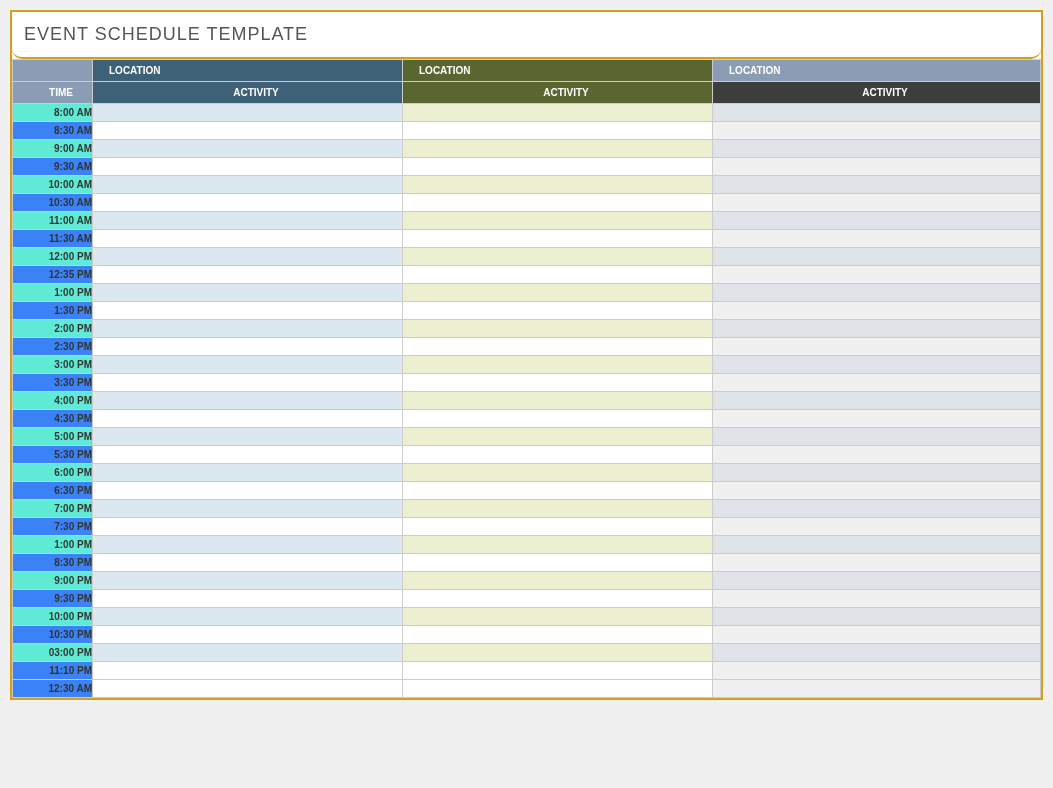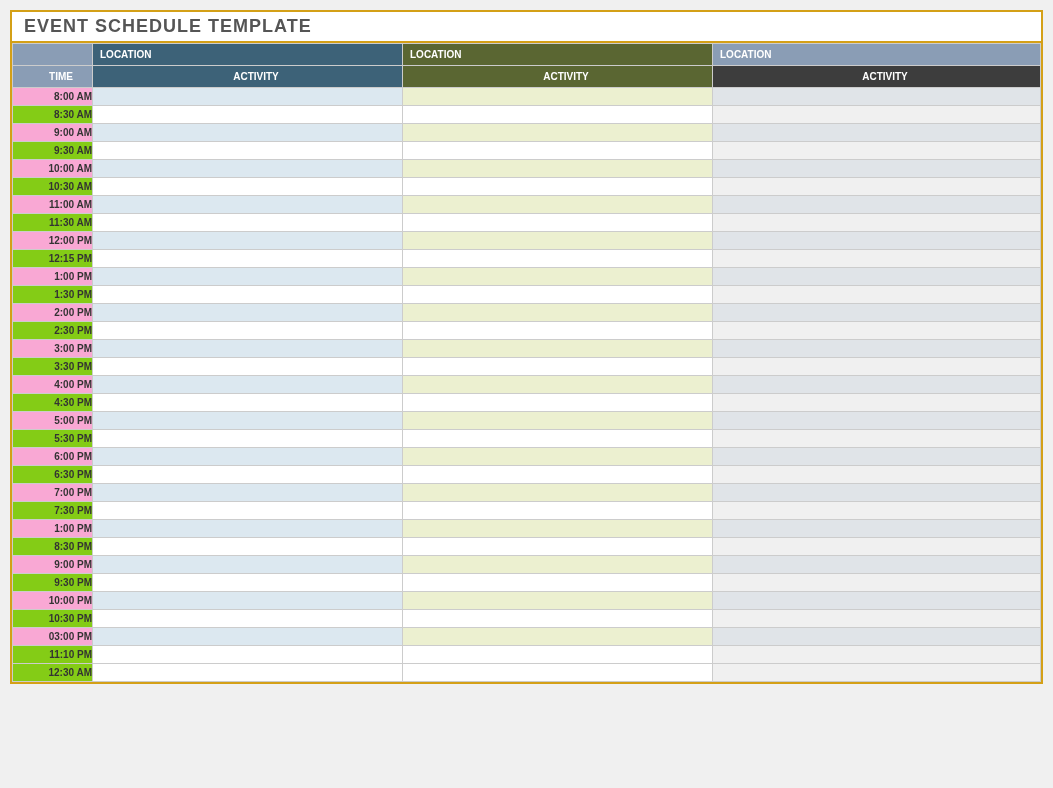--- a/index.html
+++ b/index.html
@@ -13,26 +13,27 @@
       min-height: 788px;
       padding: 10px;
     }
     .page-container {
       width: 1033px;
       background: #fff;
       border: 2px solid #d4a017;
     }
     .page-title {
       background: #fff;
-      padding: 4px 12px;
+      padding: 12px 12px;
       font-size: 18px;
-      font-weight: bold;
+      font-weight: normal;
       color: #555;
       letter-spacing: 1px;
       border-bottom: 2px solid #d4a017;
+      border-radius: 10px;
     }
     .schedule-table {
       width: 100%;
       border-collapse: collapse;
     }
     .schedule-table th,
     .schedule-table td {
       border: 1px solid #ccc;
       padding: 0;
     }
@@ -40,21 +41,21 @@
     .col-activity1 { width: 310px; }
     .col-activity2 { width: 310px; }
     .col-activity3 { width: auto; }
 
     
     .header-row-1 th {
       height: 22px;
       font-size: 10px;
       font-weight: bold;
       text-align: left;
-      padding-left: 7px;
+      padding-left: 16px;
       vertical-align: middle;
     }
     .header-row-2 th {
       height: 22px;
       font-size: 10px;
       font-weight: bold;
       text-align: center;
       vertical-align: middle;
       color: #fff;
       padding-left: 17px;
@@ -106,22 +107,22 @@
 
     
     .row-odd .act1 { background: #dce8f0; }
     .row-odd .act2 { background: #ecf0d0; }
     .row-odd .act3 { background: #e0e4e8; }
 
     .row-even .act1 { background: #ffffff; }
     .row-even .act2 { background: #ffffff; }
     .row-even .act3 { background: #f0f0f0; }
 
-    .row-odd .time-cell { background: #f9a8d4; }
-    .row-even .time-cell { background: #84cc16; }
+    .row-odd .time-cell { background: #5eead4; }
+    .row-even .time-cell { background: #3b82f6; }
   </style>
 </head>
 <body>
 
 <div class="page-container">
   <div class="page-title">EVENT SCHEDULE TEMPLATE</div>
   <table class="schedule-table">
     <colgroup>
       <col class="col-time">
       <col class="col-activity1">
@@ -191,21 +192,21 @@
           <td class="activity-cell act2"></td>
           <td class="activity-cell act3"></td>
         </tr>
         <tr class="row-odd">
           <td class="time-cell">12:00 PM</td>
           <td class="activity-cell act1"></td>
           <td class="activity-cell act2"></td>
           <td class="activity-cell act3"></td>
         </tr>
         <tr class="row-even">
-          <td class="time-cell">12:15 PM</td>
+          <td class="time-cell">12:35 PM</td>
           <td class="activity-cell act1"></td>
           <td class="activity-cell act2"></td>
           <td class="activity-cell act3"></td>
         </tr>
         <tr class="row-odd">
           <td class="time-cell">1:00 PM</td>
           <td class="activity-cell act1"></td>
           <td class="activity-cell act2"></td>
           <td class="activity-cell act3"></td>
         </tr>

